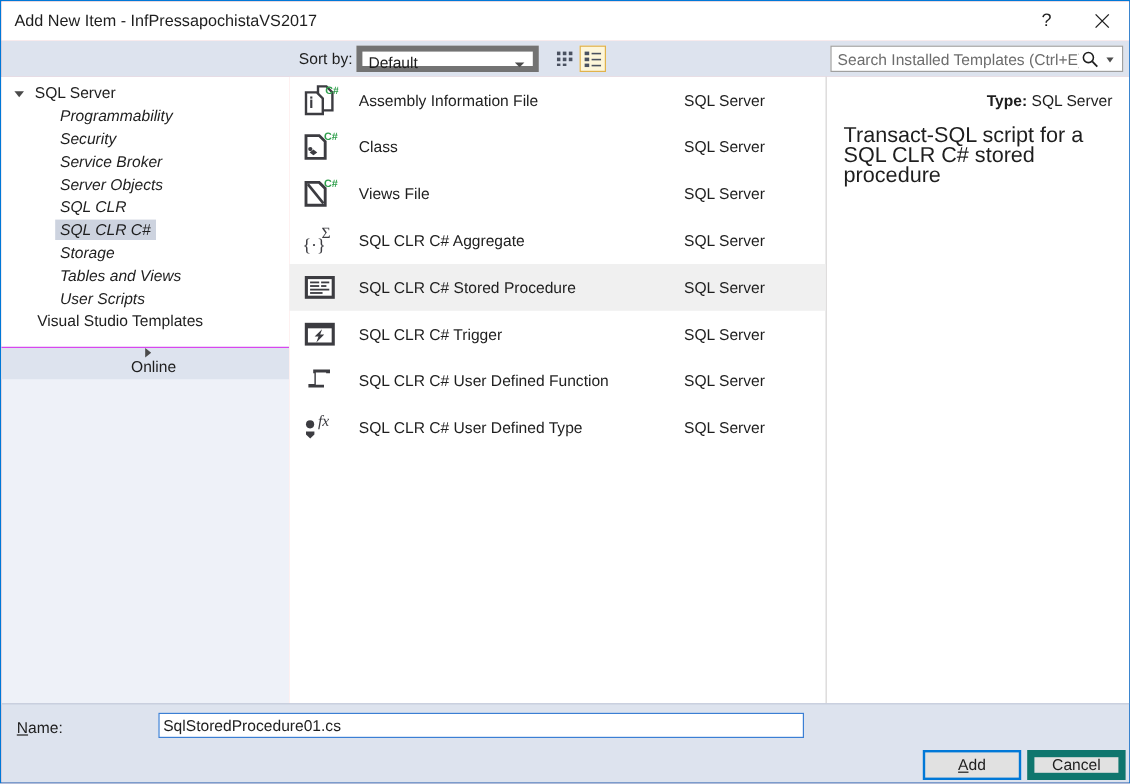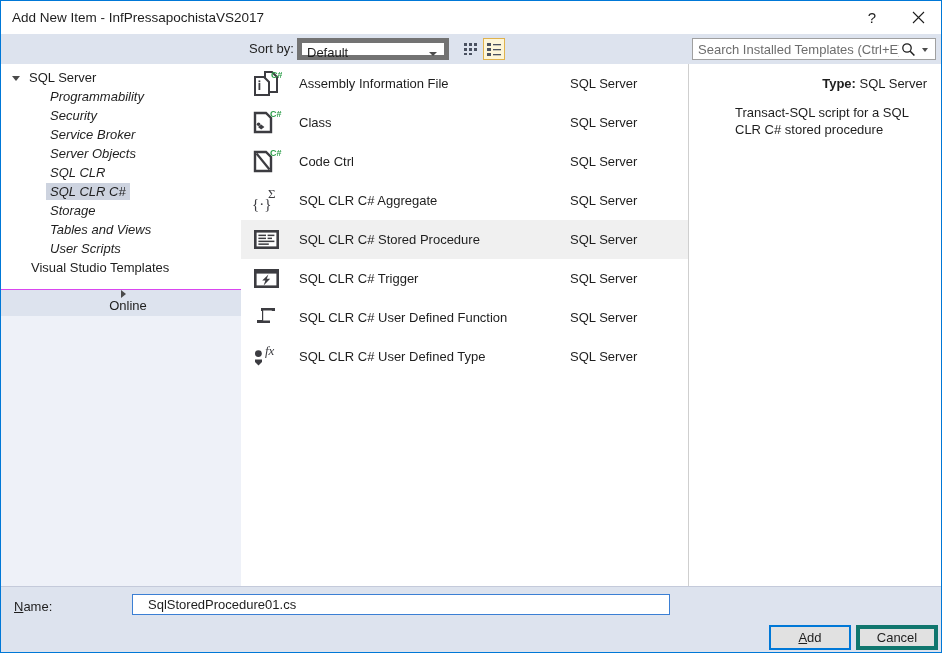--- a/index.html
+++ b/index.html
@@ -288,24 +288,23 @@
   }
   .details-type-line {
     font-size: 13px;
     color: #1e1e1e;
     margin-bottom: 13px;
     white-space: nowrap;
     text-align: right;
   }
   .details-type-line .lbl { font-weight: bold; }
   .details-desc {
-    font-size: 13px;
+    font-size: 18px;
     color: #1e1e1e;
     line-height: 17px;
-    margin-left: 32px;
   }
 
   
   .bottombar {
     position: absolute;
     left: 0; right: 0;
     bottom: 0;
     height: 65px;
     background: #dde3ee;
     border-top: 1px solid #c4cada;
@@ -323,21 +322,21 @@
     left: 131px;
     top: 7px;
     width: 538px;
     height: 21px;
     box-sizing: border-box;
     border: 1px solid #3b7fd4;
     background: #ffffff;
     font-family: "Liberation Sans", sans-serif;
     font-size: 13px;
     color: #1e1e1e;
-    padding-left: 15px;
+    padding-left: 3px;
     outline: none;
   }
   .dlg-btn {
     position: absolute;
     top: 38px;
     width: 82px;
     height: 25px;
     box-sizing: border-box;
     background: #e1e1e1;
     font-family: "Liberation Sans", sans-serif;
@@ -347,21 +346,21 @@
     display: flex;
     align-items: center;
     justify-content: center;
   }
   #add-button {
     left: 768px;
     border: 2px solid #0078d7;
   }
   #cancel-button {
     left: 855px;
-    border: 4px solid #0f766e;
+    border: 6px solid #0f766e;
     align-items: center;
   }
   #add-button u { text-decoration: underline; }
 </style>
 </head>
 <body>
 
 <div id="dialog">
 
   <div class="titlebar">
@@ -497,21 +496,21 @@
         <div class="tpl-origin">SQL Server</div>
       </div>
       <div class="tpl-row">
         <div class="tpl-icon">
           <svg width="30" height="30" viewBox="0 0 30 30">
             <path d="M3,5 h11 l5,5 v14 h-16 z" fill="none" stroke="#3c3c41" stroke-width="2.4"></path>
             <path d="M4.5,6.5 L17.5,22.5" stroke="#3c3c41" stroke-width="2.2"></path>
             <text x="18" y="9" font-family="Liberation Sans, sans-serif" font-size="9" font-weight="bold" fill="#2d9e4a">C#</text>
           </svg>
         </div>
-        <div class="tpl-name">Code Ctrl</div>
+        <div class="tpl-name">Views File</div>
         <div class="tpl-origin">SQL Server</div>
       </div>
       <div class="tpl-row">
         <div class="tpl-icon">
           <svg width="30" height="30" viewBox="0 0 30 30">
             <text x="16" y="12" font-family="Liberation Serif, serif" font-size="13" fill="#3c3c41">Σ</text>
             <text x="0" y="23" font-family="Liberation Serif, serif" font-size="15" fill="#3c3c41">{·}</text>
           </svg>
         </div>
         <div class="tpl-name">SQL CLR C# Aggregate</div>

